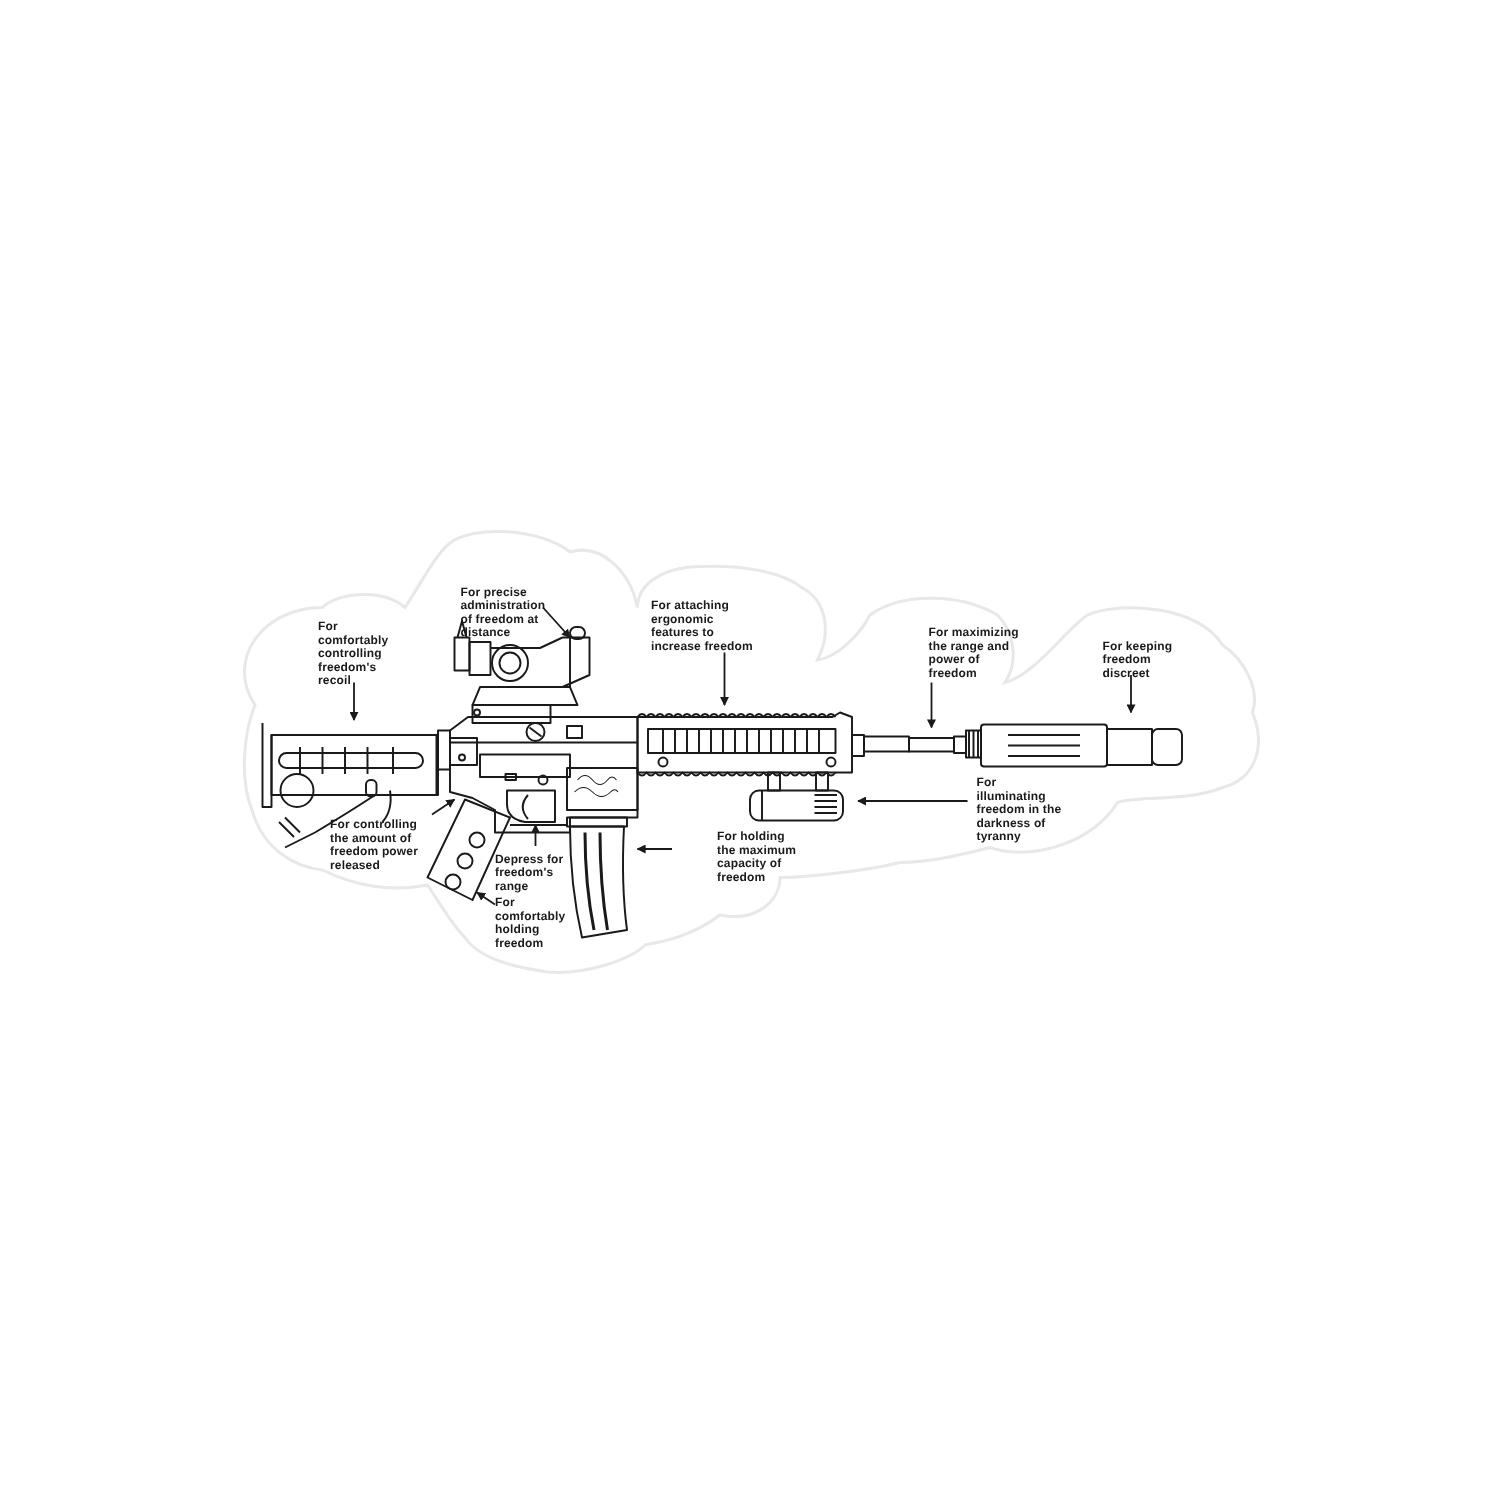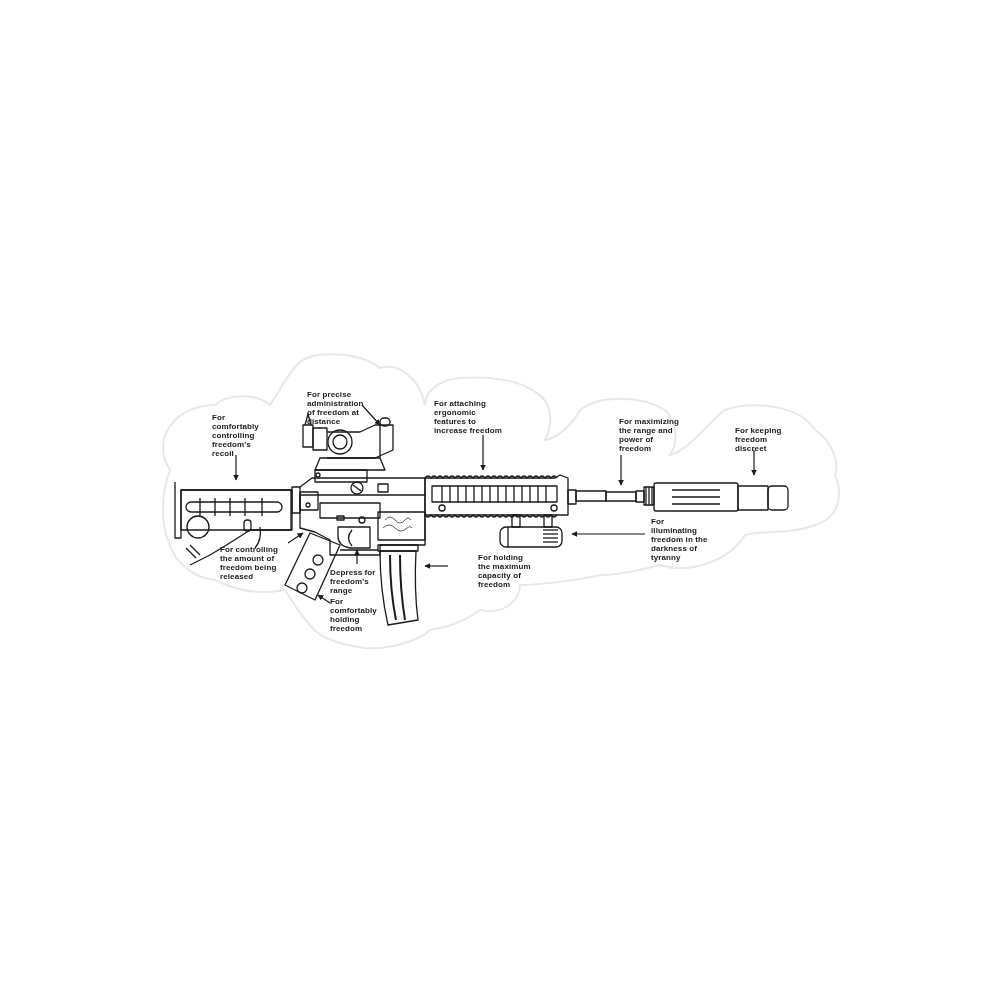--- a/index.html
+++ b/index.html
@@ -194,21 +194,21 @@
   <div class="label" style="left:735px;top:426px;">For keeping
 freedom
 discreet</div>
   <div class="label" style="left:651px;top:517px;">For
 illuminating
 freedom in the
 darkness of
 tyranny</div>
   <div class="label" style="left:220px;top:545px;">For controlling
 the amount of
-freedom being
+freedom power
 released</div>
   <div class="label" style="left:330px;top:568px;">Depress for
 freedom's
 range</div>
   <div class="label" style="left:330px;top:597px;">For
 comfortably
 holding
 freedom</div>
   <div class="label" style="left:455px;top:553px;margin-left:23px;">For holding
 the maximum

